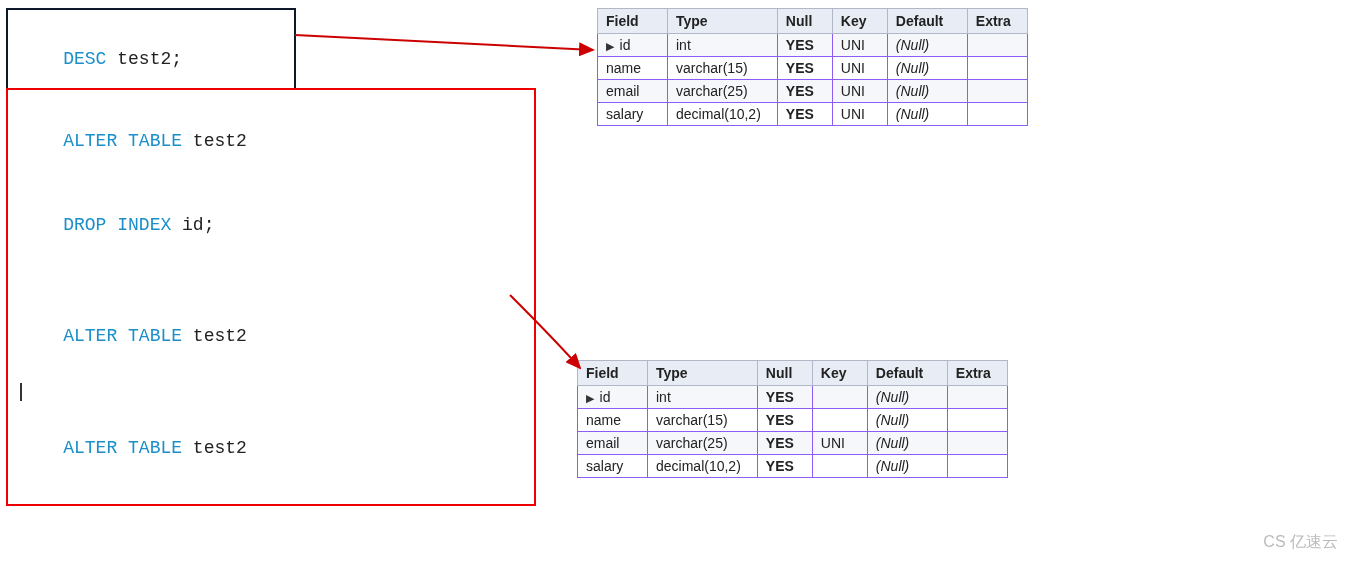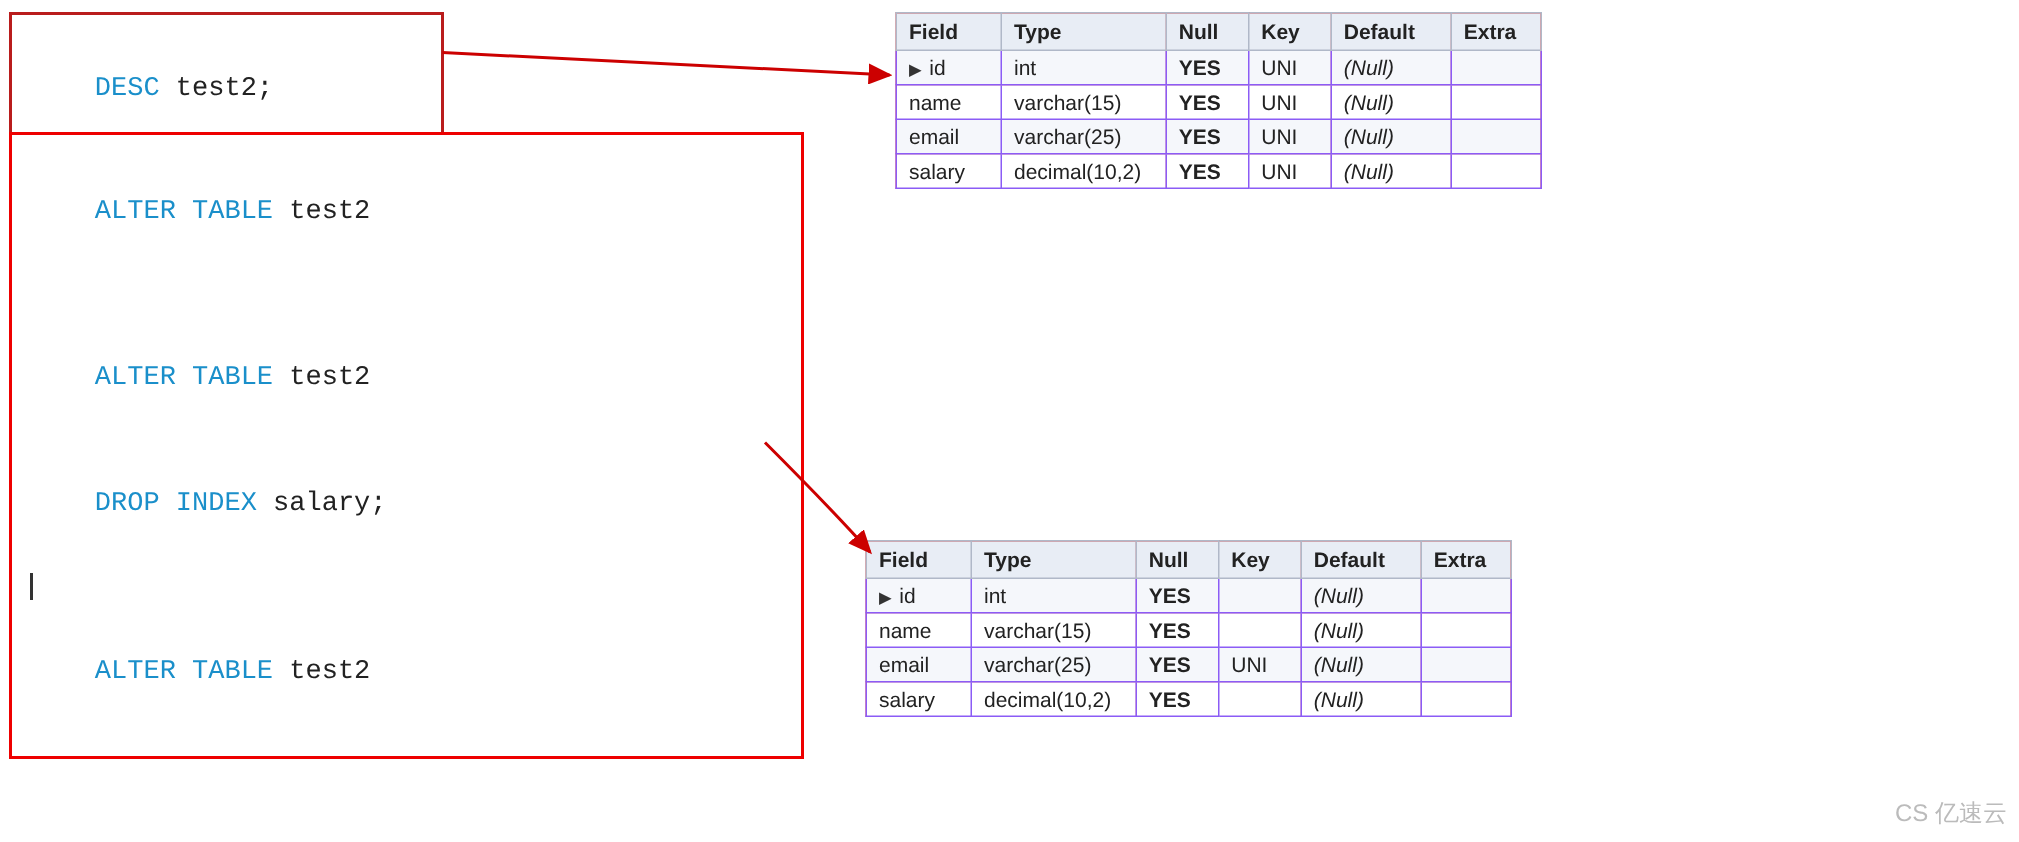--- a/index.html
+++ b/index.html
@@ -11,21 +11,21 @@
       overflow: hidden;
       position: relative;
     }
 
     
     .code-box-desc {
       position: absolute;
       top: 8px;
       left: 6px;
       width: 290px;
-      border: 2px solid #b91c1c;
+      border: 2px solid #0f172a;
       background: #fff;
       padding: 8px 12px;
     }
 
     
     .code-box-alter {
       position: absolute;
       top: 88px;
       left: 6px;
       width: 530px;
@@ -51,21 +51,21 @@
       height: 561px;
       pointer-events: none;
     }
 
     
     .db-table {
       position: absolute;
       border-collapse: collapse;
       font-family: Arial, sans-serif;
       font-size: 14px;
-      background: #ef4444;
+      background: #f0abfc;
     }
 
     .db-table th {
       background: #e8edf5;
       border: 1px solid #b0b8c8;
       padding: 4px 16px 4px 8px;
       font-weight: bold;
       color: #222;
       text-align: left;
     }
@@ -110,27 +110,27 @@
   <div class="code-line">
     <span class="kw-blue">DESC</span><span class="txt-black"> test2;</span>
   </div>
 </div>
 
 <div class="code-box-alter">
 
   <div class="code-line">
     <span class="kw-blue">ALTER TABLE</span><span class="txt-black"> test2</span>
   </div>
+  <div class="code-line">
+    <span class="kw-blue">DROP INDEX</span><span class="txt-black"> id;</span>
+  </div>
   <div class="code-line">&nbsp;</div>
 
   <div class="code-line">
     <span class="kw-blue">ALTER TABLE</span><span class="txt-black"> test2</span>
-  </div>
-  <div class="code-line">
-    <span class="kw-blue">DROP INDEX</span><span class="txt-black"> salary;</span>
   </div>
   <div class="code-line"><span class="caret-line"></span></div>
 
   <div class="code-line">
     <span class="kw-blue">ALTER TABLE</span><span class="txt-black"> test2</span>
   </div>
 
 </div>
 
 <table class="db-table" id="table1" style="top:8px; left:597px;">

